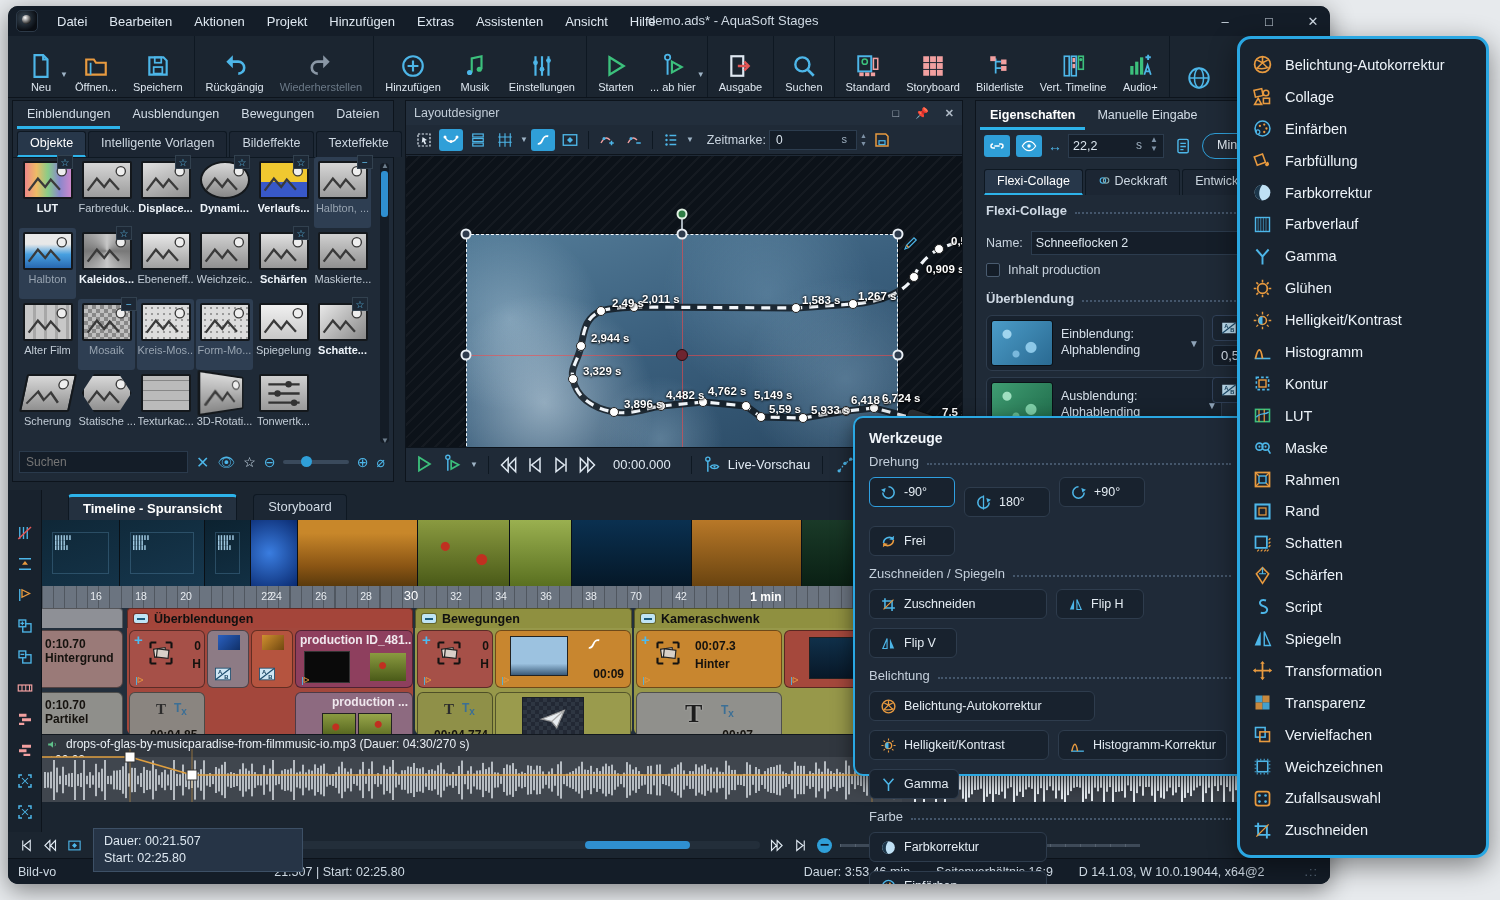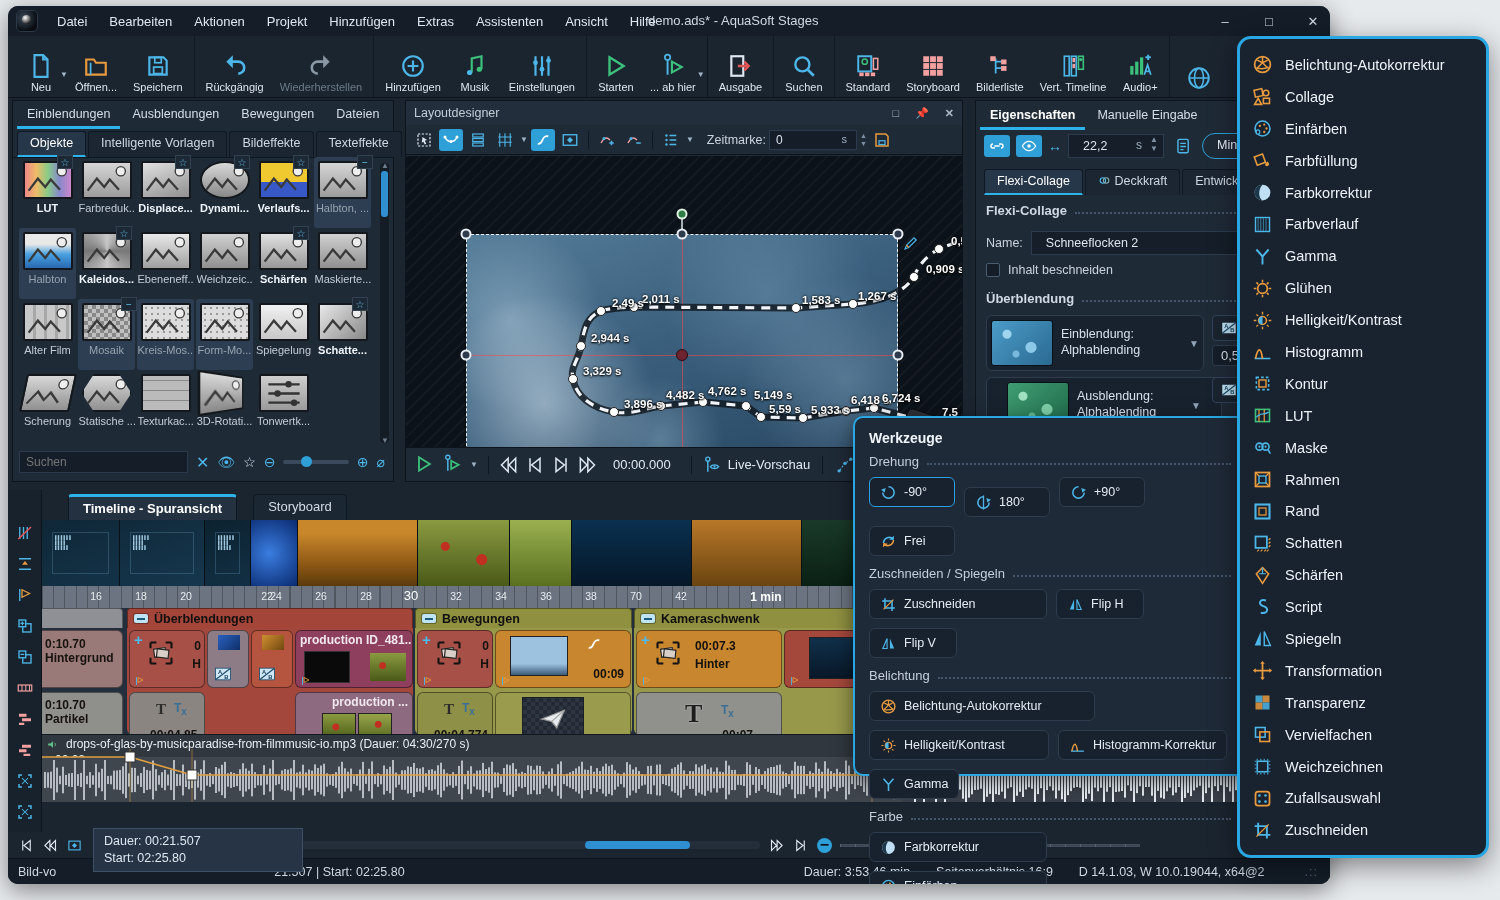--- a/index.html
+++ b/index.html
@@ -69,21 +69,21 @@
     border:1.5px dashed #eef4f8; outline:1px solid rgba(0,0,0,.4); }
   .handle { position:absolute; width:11px; height:11px; border-radius:50%; background:#2e3b4d; border:2px solid #e8eef4; transform:translate(-50%,-50%); }
   .handle.green { background:#2e7d44; border-color:#dff0e2; }
   .crossh { position:absolute; background:rgba(255,70,70,.55); }
   .pmark { position:absolute; color:#fff; font-size:11.5px; font-weight:bold; text-shadow:0 1px 2px #000,0 0 3px #000; white-space:nowrap; }
   .transport { position:absolute; left:0; bottom:0; right:0; height:34px; background:#1f2a37; border-top:1px solid #0d141c; display:flex; align-items:center; gap:6px; padding:0 8px; color:#cfd9e3; }
   .transport svg { width:20px; height:20px; }
   .ttime { font-size:13px; color:#dfe8f1; margin:0 10px; }
 
   
-  .prop input { background:#151e29; border:1px solid #2c3c4e; color:#dbe5ee; font-size:12.5px; padding:2px 14px; }
+  .prop input { background:#151e29; border:1px solid #2c3c4e; color:#dbe5ee; font-size:12.5px; padding:2px 4px; }
   .bluebtn { width:26px; height:22px; background:#2f9fd8; border-radius:3px; display:flex; align-items:center; justify-content:center; }
   .bluebtn svg { width:16px; height:16px; }
   .secTitle { display:flex; align-items:center; gap:8px; color:#cfd9e4; font-size:13px; font-weight:bold; }
   .secTitle .leader { flex:1; border-bottom:2px dotted #44566b; height:1px; margin-top:4px; }
   .blendrow { position:absolute; display:flex; align-items:center; gap:8px; }
   .blendthumb { width:62px; height:46px; border-radius:3px; border:1px solid #0a1016; }
   .bt-blue { background:radial-gradient(circle at 25% 30%, #9fd4ee 0 4px, transparent 5px), radial-gradient(circle at 65% 60%, #8cc8e8 0 5px, transparent 6px), radial-gradient(circle at 40% 75%, #7ab8dc 0 3px, transparent 4px), linear-gradient(135deg,#4b9cc8,#2a6a92); }
   .bt-green { background:radial-gradient(circle at 25% 30%, #9fe0c0 0 4px, transparent 5px), radial-gradient(circle at 65% 60%, #7ecfa8 0 5px, transparent 6px), radial-gradient(circle at 40% 75%, #66bd94 0 3px, transparent 4px), linear-gradient(135deg,#3f9d72,#1f6a4a); }
   .blendtxt { color:#d6e0ea; font-size:12.5px; line-height:1.25; }
   .abbtn { width:34px; height:26px; background:#1a2430; border:1px solid #31425a; border-radius:4px; display:flex; align-items:center; justify-content:center; }
@@ -808,21 +808,21 @@
     <div class="abs secTitle" style="left:10px; top:102px; width:330px;">
       <span>Flexi-Collage</span>
         <span class="leader"></span>
     </div>
     <div class="abs" style="left:10px; top:130px; display:flex; align-items:center; gap:8px;">
       <span style="color:#c8d3de; font-size:12.5px;">Name:</span>
       <input style="width: 250px; height: 24px;" value="Schneeflocken 2">
     </div>
     <div class="abs" style="left:10px; top:162px; display:flex; align-items:center; gap:8px;">
       <span style="width:14px; height:14px; border:1px solid #4a5c70; background:#141d28; display:inline-block; border-radius:2px;"></span>
-      <span style="color:#c8d3de; font-size:12.5px;">Inhalt beschneiden</span>
+      <span style="color:#c8d3de; font-size:12.5px;">Inhalt production</span>
     </div>
     <div class="abs secTitle" style="left:10px; top:190px; width:330px;">
       <span>Überblendung</span>
         <span class="leader"></span>
     </div>
     <div class="blendrow" style="left:10px; top:214px; width:218px; height:56px; background:#18222e; border:1px solid #2e3c4d; border-radius:6px; padding:4px;">
       <span class="blendthumb bt-blue"></span>
       <span class="blendtxt"><span>Einblendung:</span><br><span>Alphablending</span></span>
       <span style="margin-left:auto; color:#8fa4b8; font-size:10px;">▼</span>
     </div>
@@ -830,21 +830,21 @@
       <span class="abbtn">
           <svg viewBox="0 0 24 24" width="18" height="18">
             <rect x="3" y="5" width="18" height="14" fill="#bfe0f2"></rect>
             <path d="M3 19 21 5" stroke="#1d4d6e" stroke-width="1.6"></path>
             <text x="5.5" y="11.5" font-size="7.5" fill="#14405e" font-weight="bold">A</text>
             <text x="13.5" y="17.5" font-size="7.5" fill="#14405e" font-weight="bold">B</text>
           </svg>
         </span>
       <span style="color:#d6e0ea; font-size:13px; background:#151e29; border:1px solid #2c3c4e; padding:2px 8px; border-radius:3px;">0,54</span>
     </div>
-    <div class="blendrow" style="left:10px; top:276px; width:236px; height:56px; background:#18222e; border:1px solid #2e3c4d; border-radius:6px; padding:20px;">
+    <div class="blendrow" style="left:10px; top:276px; width:236px; height:56px; background:#18222e; border:1px solid #2e3c4d; border-radius:6px; padding:4px;">
       <span class="blendthumb bt-green"></span>
       <span class="blendtxt"><span>Ausblendung:</span><br><span>Alphablending</span></span>
       <span style="margin-left:auto; color:#8fa4b8; font-size:10px;">▼</span>
     </div>
     <div class="abs" style="left:236px; top:276px;">
       <span class="abbtn">
           <svg viewBox="0 0 24 24" width="18" height="18">
             <rect x="3" y="5" width="18" height="14" fill="#bfe0f2"></rect>
             <path d="M3 19 21 5" stroke="#1d4d6e" stroke-width="1.6"></path>
             <text x="5.5" y="11.5" font-size="7.5" fill="#14405e" font-weight="bold">A</text>

